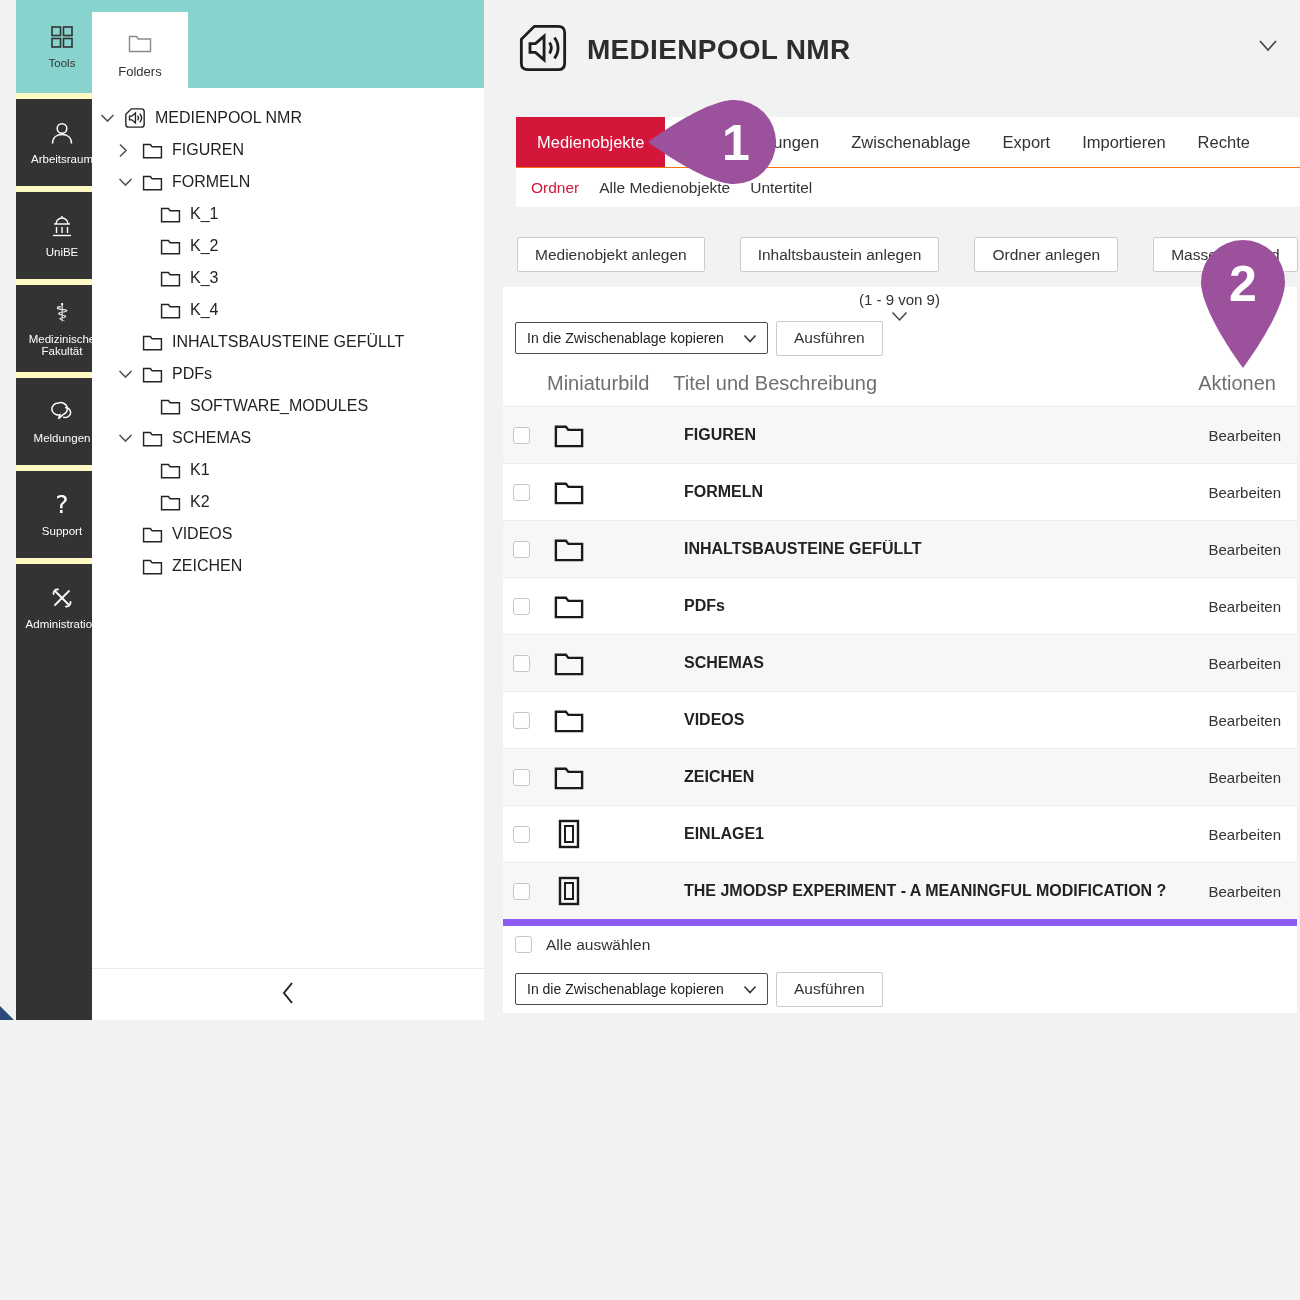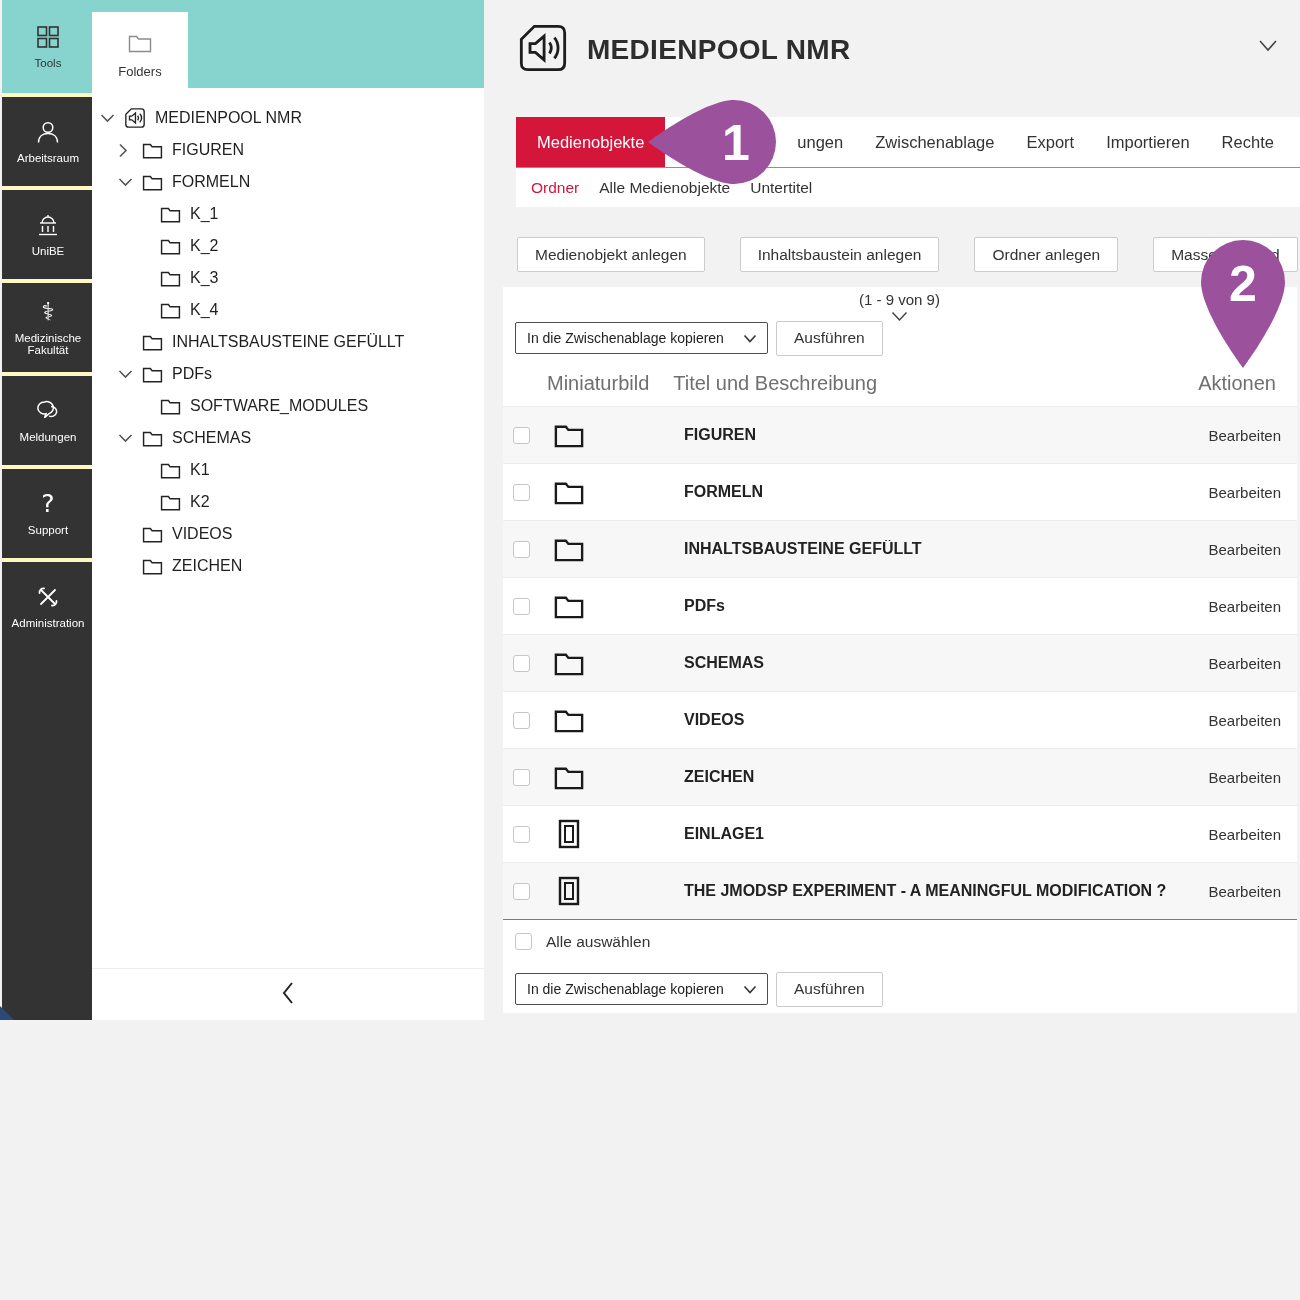--- a/index.html
+++ b/index.html
@@ -1,24 +1,24 @@
 <!DOCTYPE html>
 <html><head>
 <meta charset="utf-8">
 <style>
   * { margin:0; padding:0; box-sizing:border-box; }
   html,body { background:#f2f2f3; }
   body { font-family:"Liberation Sans", sans-serif; color:#333; }
   .canvas { position:relative; width:1300px; height:1300px; background:#f2f2f3; overflow:hidden; }
 
   
-  .rail { position:absolute; left:2px; top:0; width:92px; height:1020px; background:#333333; }
+  .rail { position:absolute; left:16px; top:0; width:92px; height:1020px; background:#333333; }
   .rail-item { width:92px; min-height:93px; display:flex; flex-direction:column; align-items:center;
                justify-content:center; gap:7px; color:#fff; font-size:11.5px; text-align:center;
-               border-top:4px solid #fef9c3; padding:6px 4px; cursor:pointer; }
+               border-top:6px solid #fef9c3; padding:6px 4px; cursor:pointer; }
   .rail-item:first-child { border-top:none; }
   .rail-item.active { background:#87d3cd; color:#333; }
   .rail-item svg { display:block; }
   .rail-glyph { font-size:25px; line-height:26px; font-family:"DejaVu Sans", sans-serif; }
   .rail-corner { position:absolute; left:0; top:1006px; width:0; height:0;
                  border-bottom:14px solid #2b4a7a; border-right:14px solid transparent; }
 
   
   .fpanel { position:absolute; left:92px; top:0; width:392px; height:1020px; background:#fff; }
   .fpanel-head { position:absolute; left:0; top:0; width:392px; height:88px; background:#87d3cd; }
@@ -37,21 +37,21 @@
 
   
   .main-head { position:absolute; left:517px; top:22px; display:flex; align-items:center; gap:18px; }
   .main-title { font-size:28px; font-weight:bold; color:#2d2d2d; letter-spacing:.3px; }
   .head-chev { position:absolute; left:1258px; top:38px; cursor:pointer; }
 
   .tabs-card { position:absolute; left:516px; top:117px; width:794px; height:90px; background:#fff; }
   .tab-row { height:50px; display:flex; align-items:stretch; column-gap:32px; }
   .tab { display:flex; align-items:center; font-size:16.5px; color:#333; cursor:pointer; }
   .tab.selected { background:#d4163a; color:#fff; padding:0 21px; }
-  .tab.partial { margin-left:100px; }
+  .tab.partial { margin-left:76px; }
   .subtab-row { height:40px; display:flex; align-items:center; gap:20px; padding-left:15px;
                 border-top:1px solid #f97316; font-size:15.5px; }
   .subtab { color:#333; cursor:pointer; }
   .subtab.selected { color:#d4163a; }
 
   .actions-row { position:absolute; left:517px; top:237px; display:flex; gap:35px; }
   .btn { background:#fff; border:1px solid #cccccc; border-radius:2px; height:35px; padding:0 17px;
          font-size:15.5px; color:#333; display:flex; align-items:center; cursor:pointer;
          font-family:"Liberation Sans", sans-serif; }
 
@@ -64,21 +64,21 @@
   .thead { height:45px; display:flex; align-items:center; font-size:20px; color:#6f6f6f; padding:0 21px 0 10px; }
   .th-mini { margin-left:34px; }
   .th-title { margin-left:24px; flex:1; }
   .th-act { text-align:right; }
   .trow { height:57px; display:flex; align-items:center; padding:0 16px 0 10px; border-top:1px solid #ededee; }
   .trow.alt { background:#f7f7f8; }
   .cb { width:17px; height:17px; background:#fff; border:1px solid #c6c6c6; border-radius:3px; flex:0 0 auto; cursor:pointer; }
   .thumb { width:32px; margin-left:23px; display:flex; align-items:center; justify-content:center; flex:0 0 auto; }
   .ttl { margin-left:99px; flex:1; font-size:16px; font-weight:bold; color:#222; white-space:nowrap; overflow:hidden; }
   .edit-link { font-size:15px; color:#333; cursor:pointer; text-decoration:none; }
-  .selall { height:44px; display:flex; align-items:center; gap:14px; padding:8px 12px; border-top:1px solid #8b5cf6; font-size:15.5px; color:#333; }
+  .selall { height:44px; display:flex; align-items:center; gap:14px; padding:8px 12px; border-top:7px solid #8b5cf6; font-size:15.5px; color:#333; }
   .toolbar.bottom { height:52px; }
 
   
   .balloon { position:absolute; z-index:50; }
   .balloon .num { position:absolute; color:#fff; font-size:50px; font-weight:bold; transform:translate(-50%,-50%); }
 </style>
 </head>
 <body>
 
 <div class="canvas">

